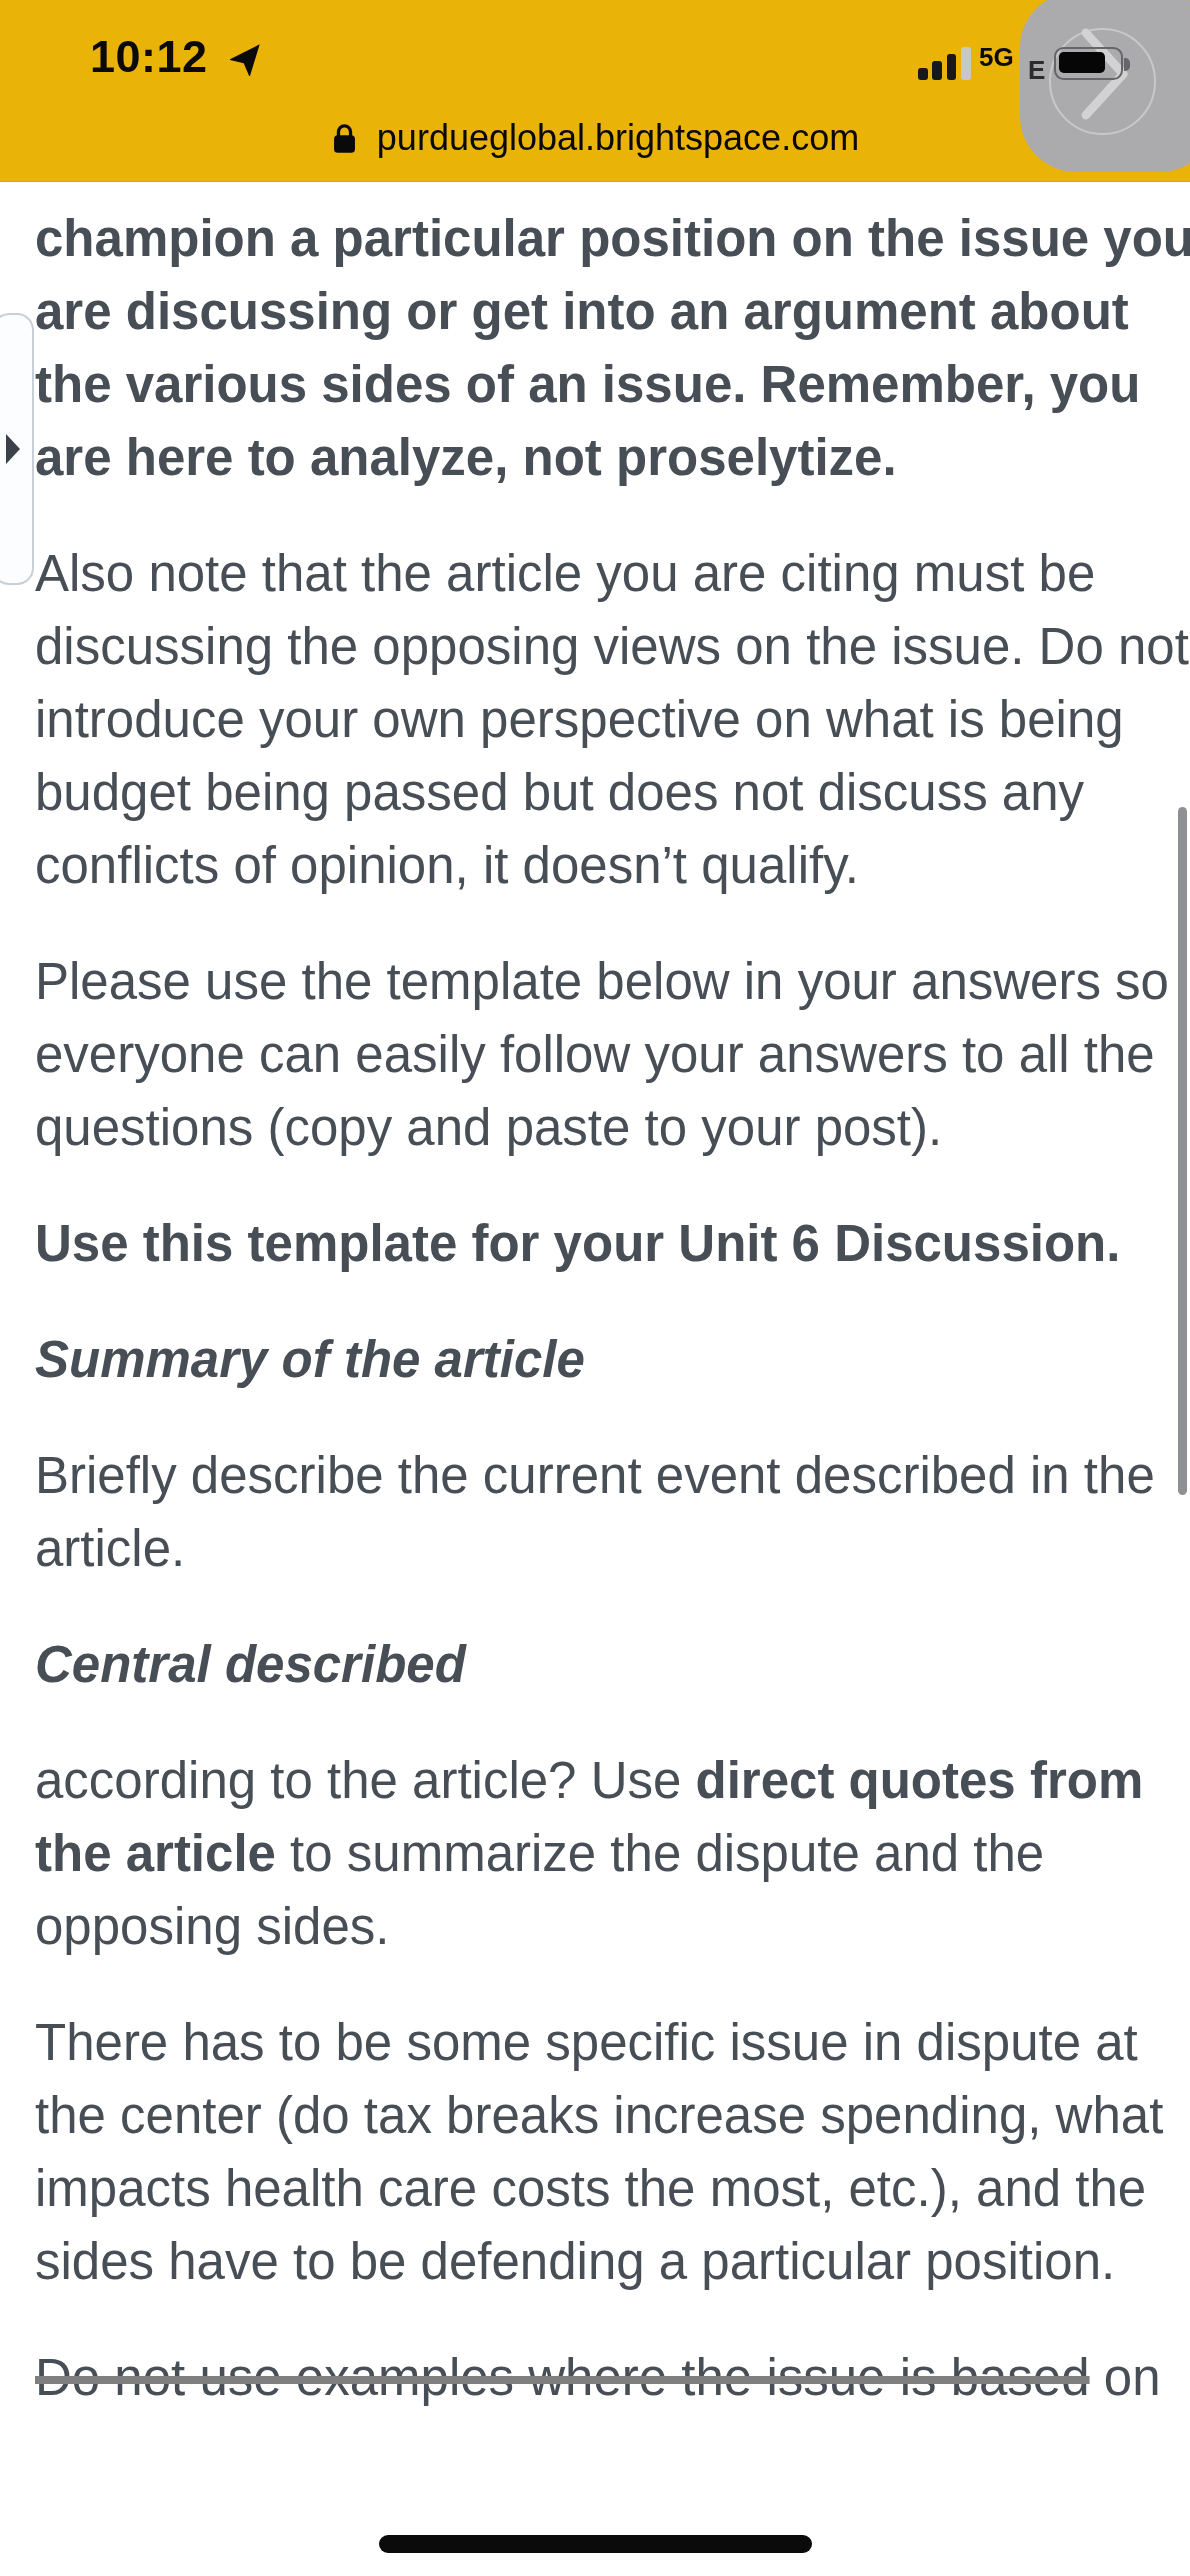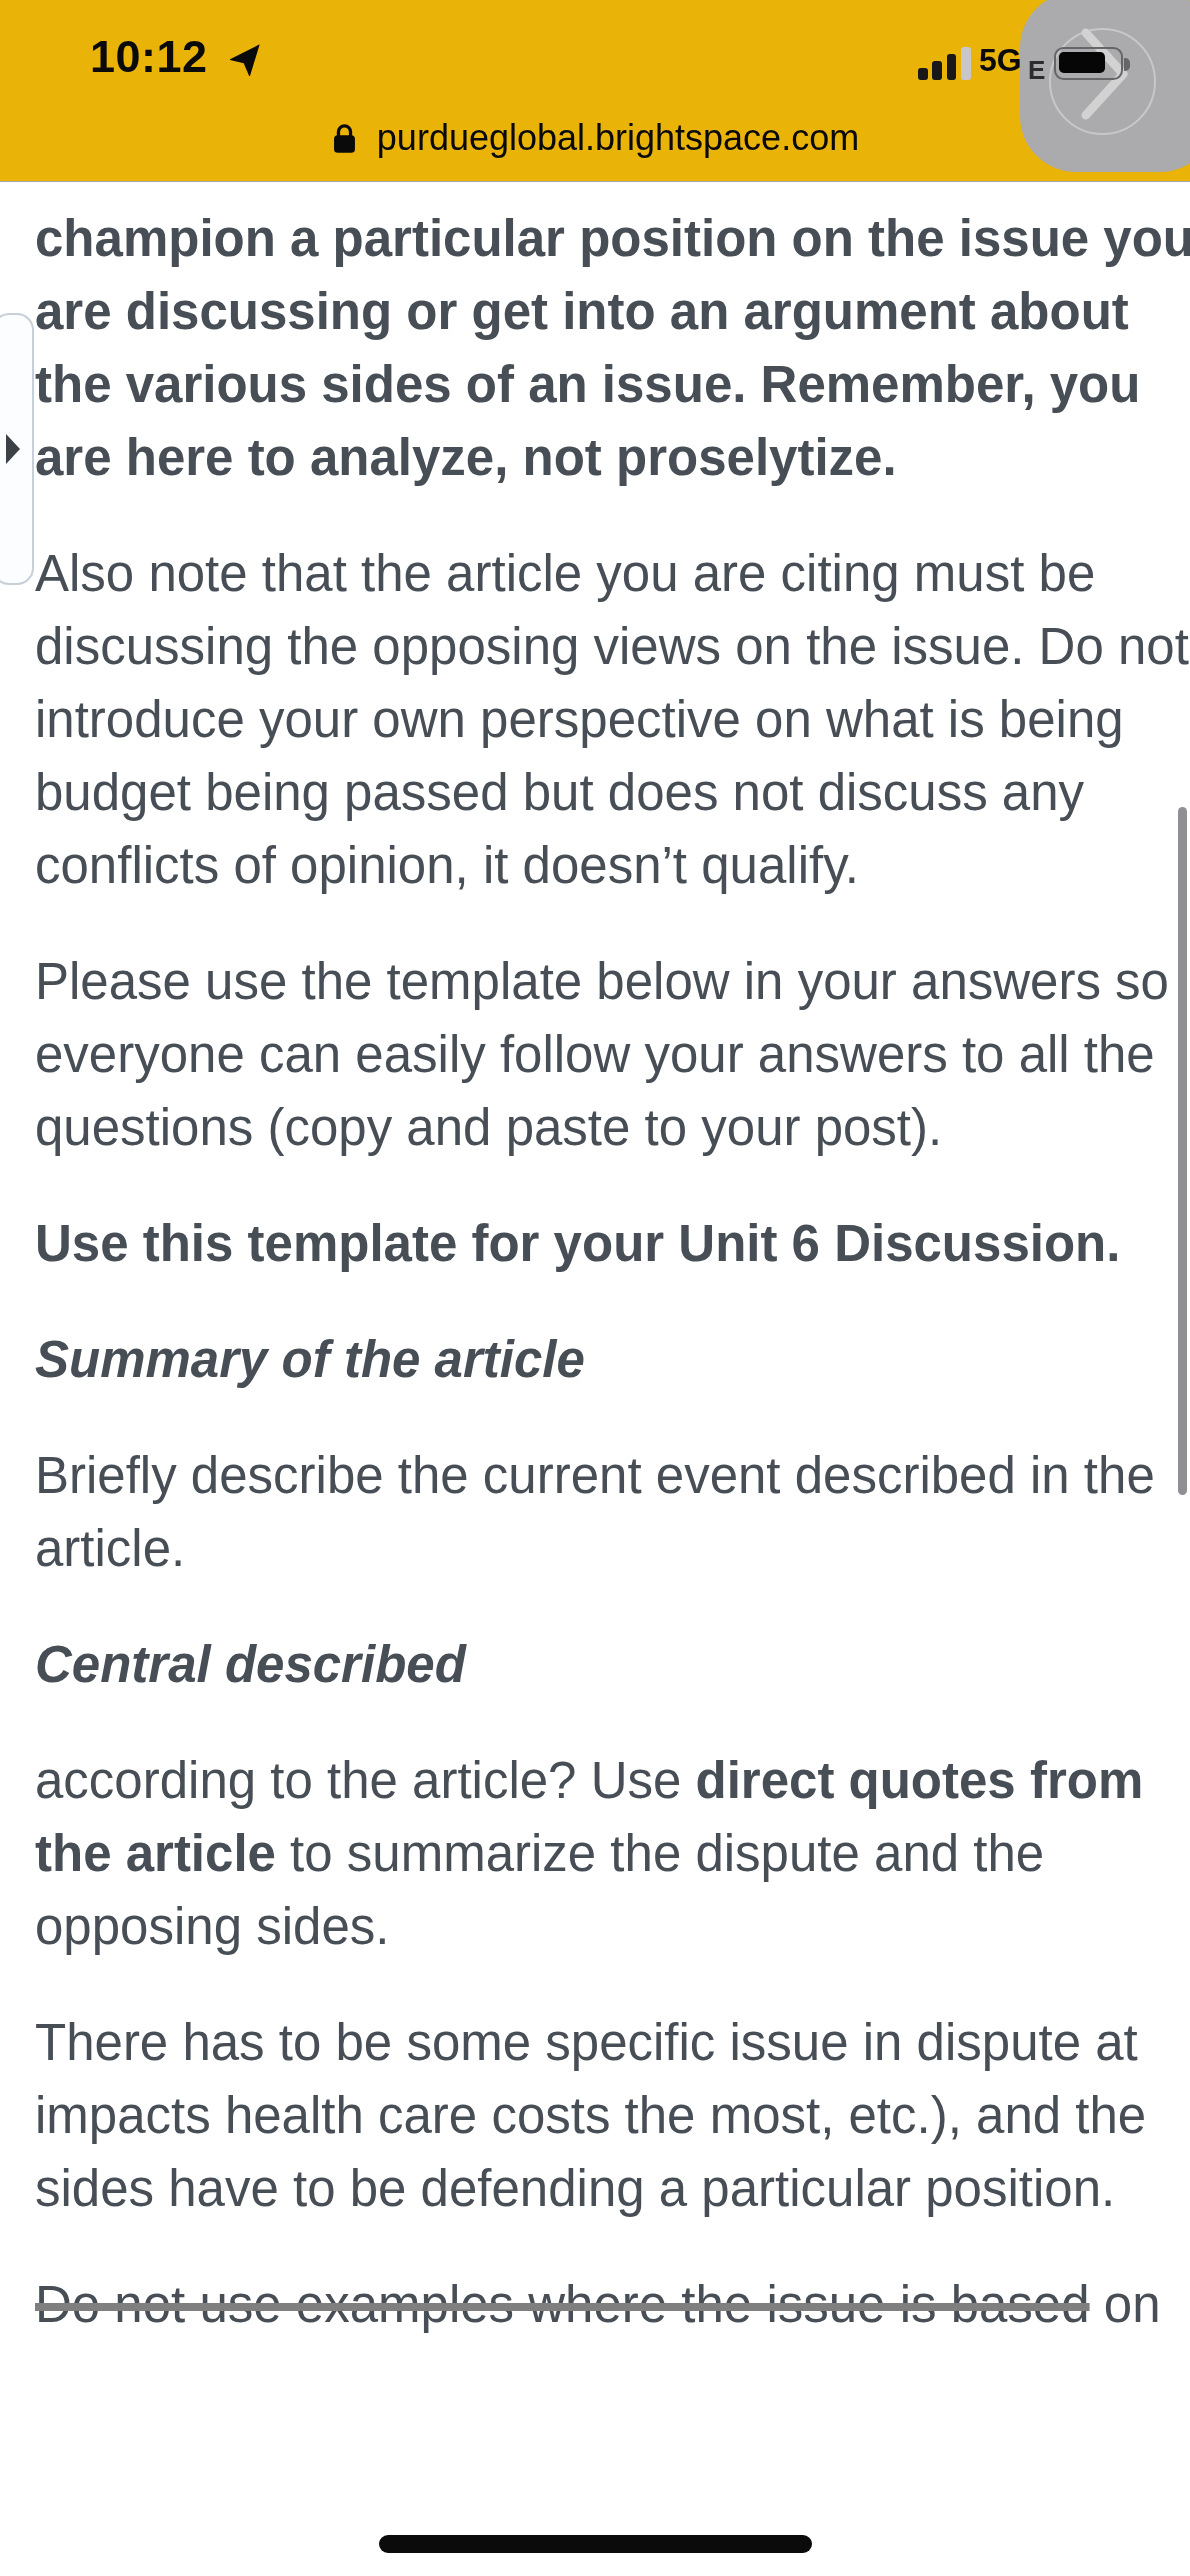--- a/index.html
+++ b/index.html
@@ -25,21 +25,21 @@
     position:absolute;left:90px;top:31px;font-size:45px;font-weight:bold;
     color:#0a0a0b;letter-spacing:0.5px;z-index:2;
   }
   .loc-arrow{position:absolute;left:230px;top:38px;z-index:2;}
   .signal{position:absolute;left:918px;top:47px;width:56px;height:33px;display:flex;align-items:flex-end;gap:4.8px;z-index:2;}
   .signal i{display:block;width:9.6px;border-radius:2.9px;background:#18181a;}
   .signal i.b1{height:12.5px;}
   .signal i.b2{height:19px;}
   .signal i.b3{height:26px;}
   .signal i.b4{height:33px;background:#c7c7c9;}
-  .net{position:absolute;left:979px;top:42px;font-size:32px;font-weight:bold;color:#0a0a0b;z-index:2;}
+  .net{position:absolute;left:979px;top:42px;font-size:26px;font-weight:bold;color:#0a0a0b;z-index:2;}
   .net-sub{position:absolute;left:1028px;top:55px;font-size:26px;font-weight:bold;color:#2c2c2e;z-index:2;}
   .battery{position:absolute;left:1054px;top:47px;width:69px;height:33px;border:2.9px solid #66666a;
     border-radius:9.6px;box-sizing:border-box;z-index:2;}
   .battery-fill{position:absolute;left:2.9px;top:2.9px;width:46px;height:21px;border-radius:4.8px;background:#060607;}
   .battery-nub{position:absolute;right:-8.6px;top:8.6px;width:5.8px;height:13.4px;border-radius:0 4.8px 4.8px 0;background:#66666a;}
   .url-row{
     position:absolute;left:0;top:111px;width:1190px;height:54px;z-index:2;
     display:flex;align-items:center;justify-content:center;gap:19px;cursor:pointer;
   }
   .url-text{font-size:36px;color:#0a0a0b;}
@@ -155,20 +155,21 @@
         <div class="para bold-italic">
           <div class="line"><span>Central described</span></div>
         </div>
         <div class="para regular">
           <div class="line"><span>according to the article? Use </span><span class="run-b">direct quotes from</span></div>
           <div class="line"><span class="run-b">the article</span><span> to summarize the dispute and the</span></div>
           <div class="line"><span>opposing sides.</span></div>
         </div>
         <div class="para regular">
           <div class="line"><span>There has to be some specific issue in dispute at</span></div>
+          <div class="line"><span>the center (do tax breaks increase spending, what</span></div>
           <div class="line"><span>impacts health care costs the most, etc.), and the</span></div>
           <div class="line"><span>sides have to be defending a particular position.</span></div>
         </div>
         <div class="para regular">
           <div class="line"><span class="run-s">Do not use examples where the issue is based</span><span> on</span></div>
         </div>
       </article>
     <div class="scrollbar"></div>
   </div>
 

